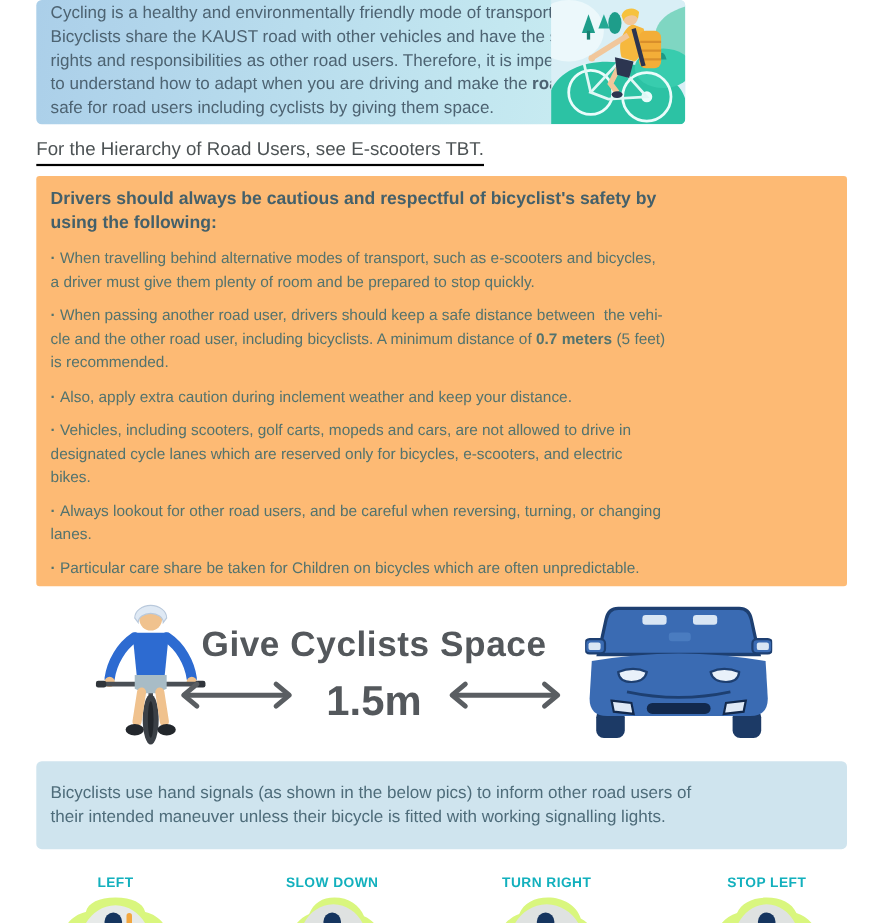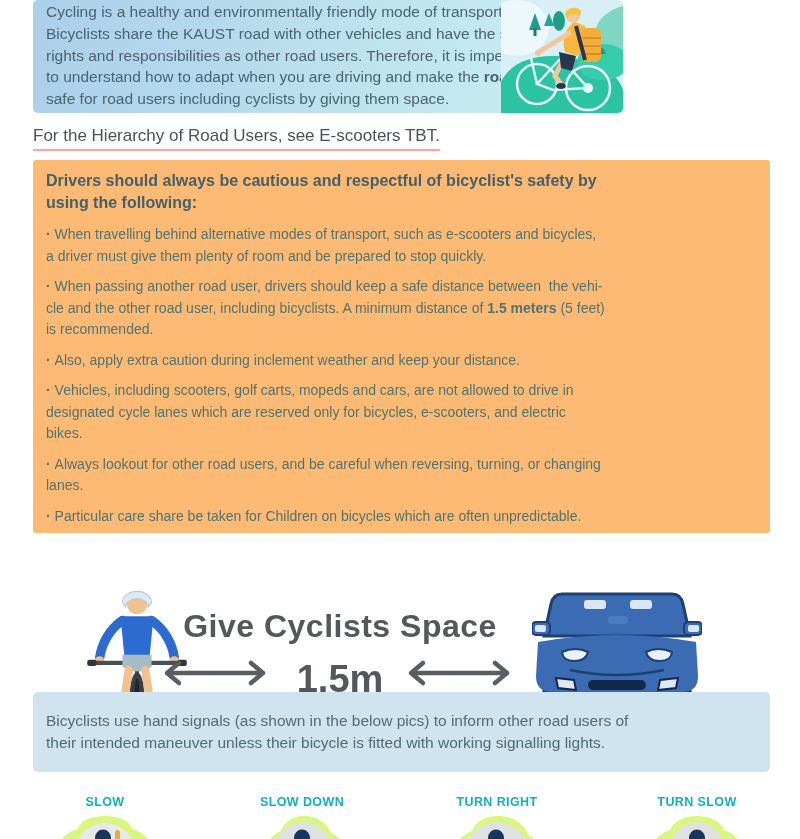--- a/index.html
+++ b/index.html
@@ -18,42 +18,42 @@
   .intro-text {
     position:absolute; left:13px; top:1px; width:612px;
     font-size:15.5px; line-height:21.8px; color:#4d6372; white-space:pre-wrap;
   }
   .intro-illustration { position:absolute; right:0; top:0; }
 
   
   .hierarchy {
     position:absolute; left:33px; top:126px; display:inline-block;
     font-size:17px; color:#4c5254; padding-bottom:3px;
-    border-bottom:2px solid #fca5a5;
+    border-bottom:2px solid #000000;
   }
 
   
   .safety-box {
     position:absolute; left:33px; top:160px; width:737px; height:373px;
     background:#fdba74; border-radius:3px;
   }
   .safety-heading {
     position:absolute; left:13px; top:10px; width:710px;
     font-weight:bold; font-size:16px; line-height:22px; color:#44606a;
     white-space:pre-line;
   }
   .bullets { position:absolute; left:13px; top:64px; width:712px; }
   .bullet {
     font-size:14px; line-height:21.5px; color:#53736e;
     white-space:pre-wrap; margin-bottom:9px;
   }
   .bullet .marker { font-weight:bold; }
 
   
-  .space-section { position:absolute; left:0; top:533px; width:764px; height:159px;margin-top:41px; }
+  .space-section { position:absolute; left:0; top:533px; width:764px; height:159px; }
   .cyclist-illustration { position:absolute; left:85px; top:7px; }
   .space-title {
     position:absolute; left:140px; top:34px; width:400px; text-align:center;
     font-size:32px; font-weight:bold; color:#54585c; letter-spacing:0.5px;
   }
   .distance {
     position:absolute; left:240px; top:84px; width:200px; text-align:center;
     font-size:38px; font-weight:bold; color:#54585c;
   }
   .arrow-left  { position:absolute; left:160px; top:85px; }
@@ -126,21 +126,21 @@
 
   <div class="hierarchy">For the Hierarchy of Road Users, see E-scooters TBT.</div>
 
   <div class="safety-box">
     <div class="safety-heading">Drivers should always be cautious and respectful of bicyclist's safety by
 using the following:</div>
     <div class="bullets">
         <div class="bullet"><span class="marker">· </span><span>When travelling behind alternative modes of transport, such as e-scooters and bicycles,
 a driver must give them plenty of room and be prepared to stop quickly.</span></div>
         <div class="bullet"><span class="marker">· </span><span>When passing another road user, drivers should keep a safe distance between  the vehi-
-cle and the other road user, including bicyclists. A minimum distance of </span><span class="b">1.5 meters</span><span> (5 feet)
+cle and the other road user, including bicyclists. A minimum distance of </span><span class="b">0.7 meters</span><span> (5 feet)
 is recommended.</span></div>
         <div class="bullet"><span class="marker">· </span><span>Also, apply extra caution during inclement weather and keep your distance.</span></div>
         <div class="bullet"><span class="marker">· </span><span>Vehicles, including scooters, golf carts, mopeds and cars, are not allowed to drive in
 designated cycle lanes which are reserved only for bicycles, e-scooters, and electric
 bikes.</span></div>
         <div class="bullet"><span class="marker">· </span><span>Always lookout for other road users, and be careful when reversing, turning, or changing
 lanes.</span></div>
         <div class="bullet"><span class="marker">· </span><span>Particular care share be taken for Children on bicycles which are often unpredictable.</span></div>
       </div>
   </div>
@@ -201,21 +201,21 @@
       <path d="M146,92 l-18,2 -2,10 18,-2 z" fill="#dfe9f6" stroke="#12294d" stroke-width="2"></path>
     </svg>
   </div>
 
   <div class="hand-box">
     <div class="hand-text">Bicyclists use hand signals (as shown in the below pics) to inform other road users of
 their intended maneuver unless their bicycle is fitted with working signalling lights.</div>
   </div>
 
   <div class="signal sig-stop">
-    <div class="signal-label">SLOW</div>
+    <div class="signal-label">LEFT</div>
     <svg class="signal-illustration" width="110" height="60" viewBox="0 0 110 60">
       <path d="M8,60 C2,40 10,22 28,18 C30,10 40,5 55,5 C70,5 80,10 82,18 C100,22 108,40 102,60 Z" fill="#d9f67e"></path>
       <path d="M22,60 C20,34 32,13 55,12 C78,13 90,34 88,60 Z" fill="#e7eae9"></path>
       <ellipse cx="53" cy="27" rx="8" ry="8.5" fill="#16355f"></ellipse>
       <rect x="65" y="19" width="5" height="14" rx="2.5" fill="#f2a63e"></rect>
     </svg>
   </div>
   <div class="signal sig-slow">
     <div class="signal-label">SLOW DOWN</div>
     <svg class="signal-illustration" width="110" height="60" viewBox="0 0 110 60">
@@ -226,21 +226,21 @@
   </div>
   <div class="signal sig-right">
     <div class="signal-label">TURN RIGHT</div>
     <svg class="signal-illustration" width="110" height="60" viewBox="0 0 110 60">
       <path d="M10,60 C6,42 14,26 30,20 C34,10 44,5 56,5 C70,5 82,12 86,24 C98,30 104,46 101,60 Z" fill="#d9f67e"></path>
       <path d="M20,60 C18,32 32,12 55,11 C78,12 92,32 90,60 Z" fill="#dfe2e1"></path>
       <ellipse cx="54" cy="27" rx="8" ry="8.5" fill="#16355f"></ellipse>
     </svg>
   </div>
   <div class="signal sig-left">
-    <div class="signal-label">TURN SLOW</div>
+    <div class="signal-label">STOP LEFT</div>
     <svg class="signal-illustration" width="110" height="60" viewBox="0 0 110 60">
       <path d="M8,60 C4,40 12,24 28,19 C32,10 42,5 55,5 C68,5 78,10 82,19 C98,24 106,40 102,60 Z" fill="#d9f67e"></path>
       <path d="M24,60 C22,32 34,12 55,11 C76,12 88,32 86,60 Z" fill="#dfe2e1"></path>
       <ellipse cx="55" cy="27" rx="8" ry="8.5" fill="#16355f"></ellipse>
     </svg>
   </div>
 
 </div>
 
 </body></html>

